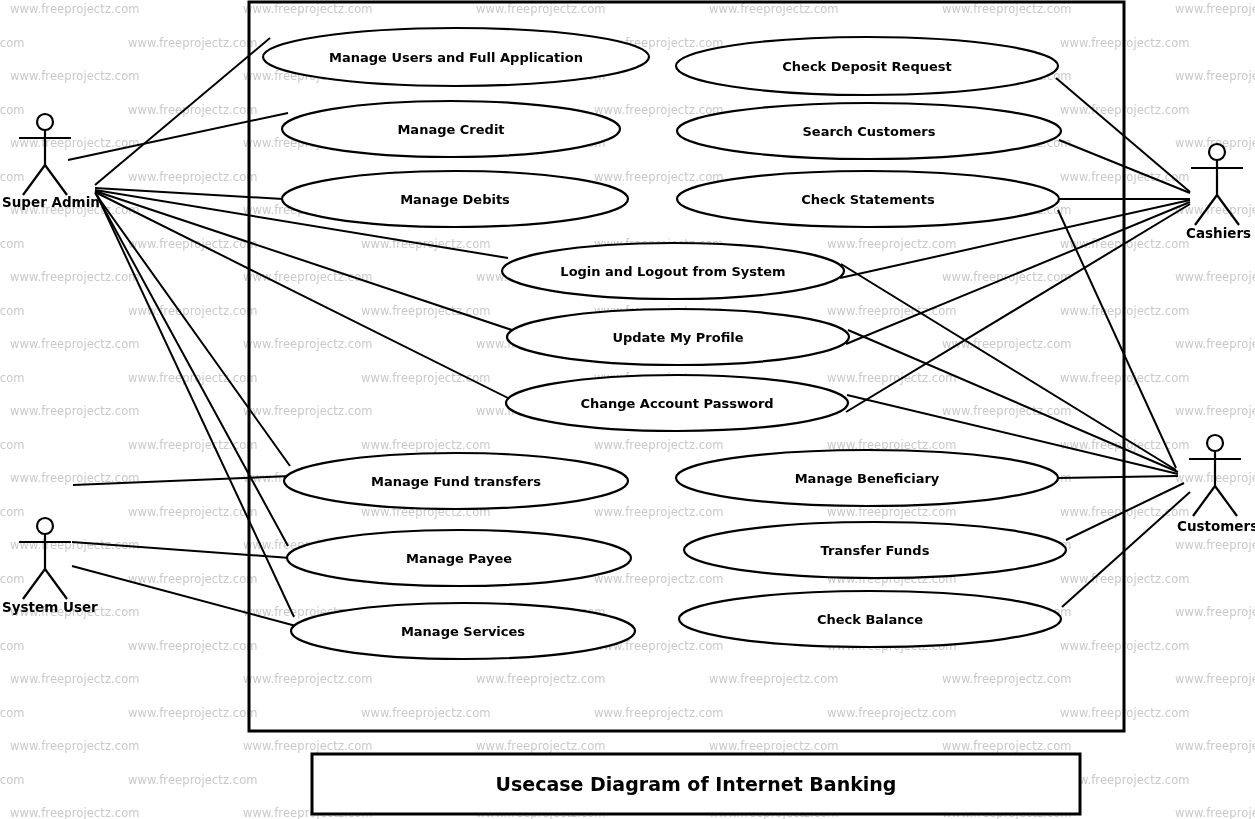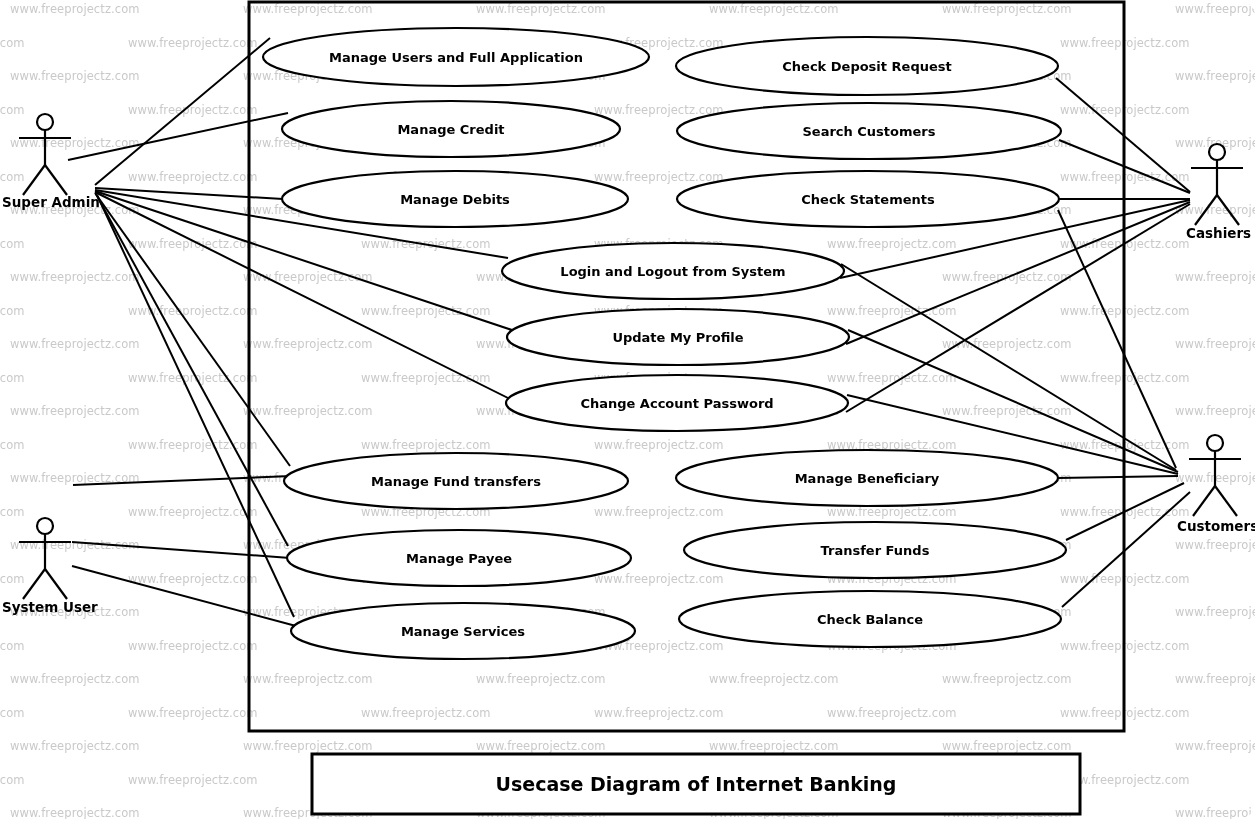--- a/index.html
+++ b/index.html
@@ -10,21 +10,20 @@
   }
   body {
     font-family: "DejaVu Sans", "Liberation Sans", sans-serif;
   }
   #canvas {
     position: relative;
     width: 1255px;
     height: 819px;
     background: #ffffff;
     overflow: hidden;
-    border-radius: 16px;
   }
   #diagram-svg {
     position: absolute;
     top: 0;
     left: 0;
     width: 1255px;
     height: 819px;
   }
   .wm-text {
     font-family: "DejaVu Sans", "Liberation Sans", sans-serif;

